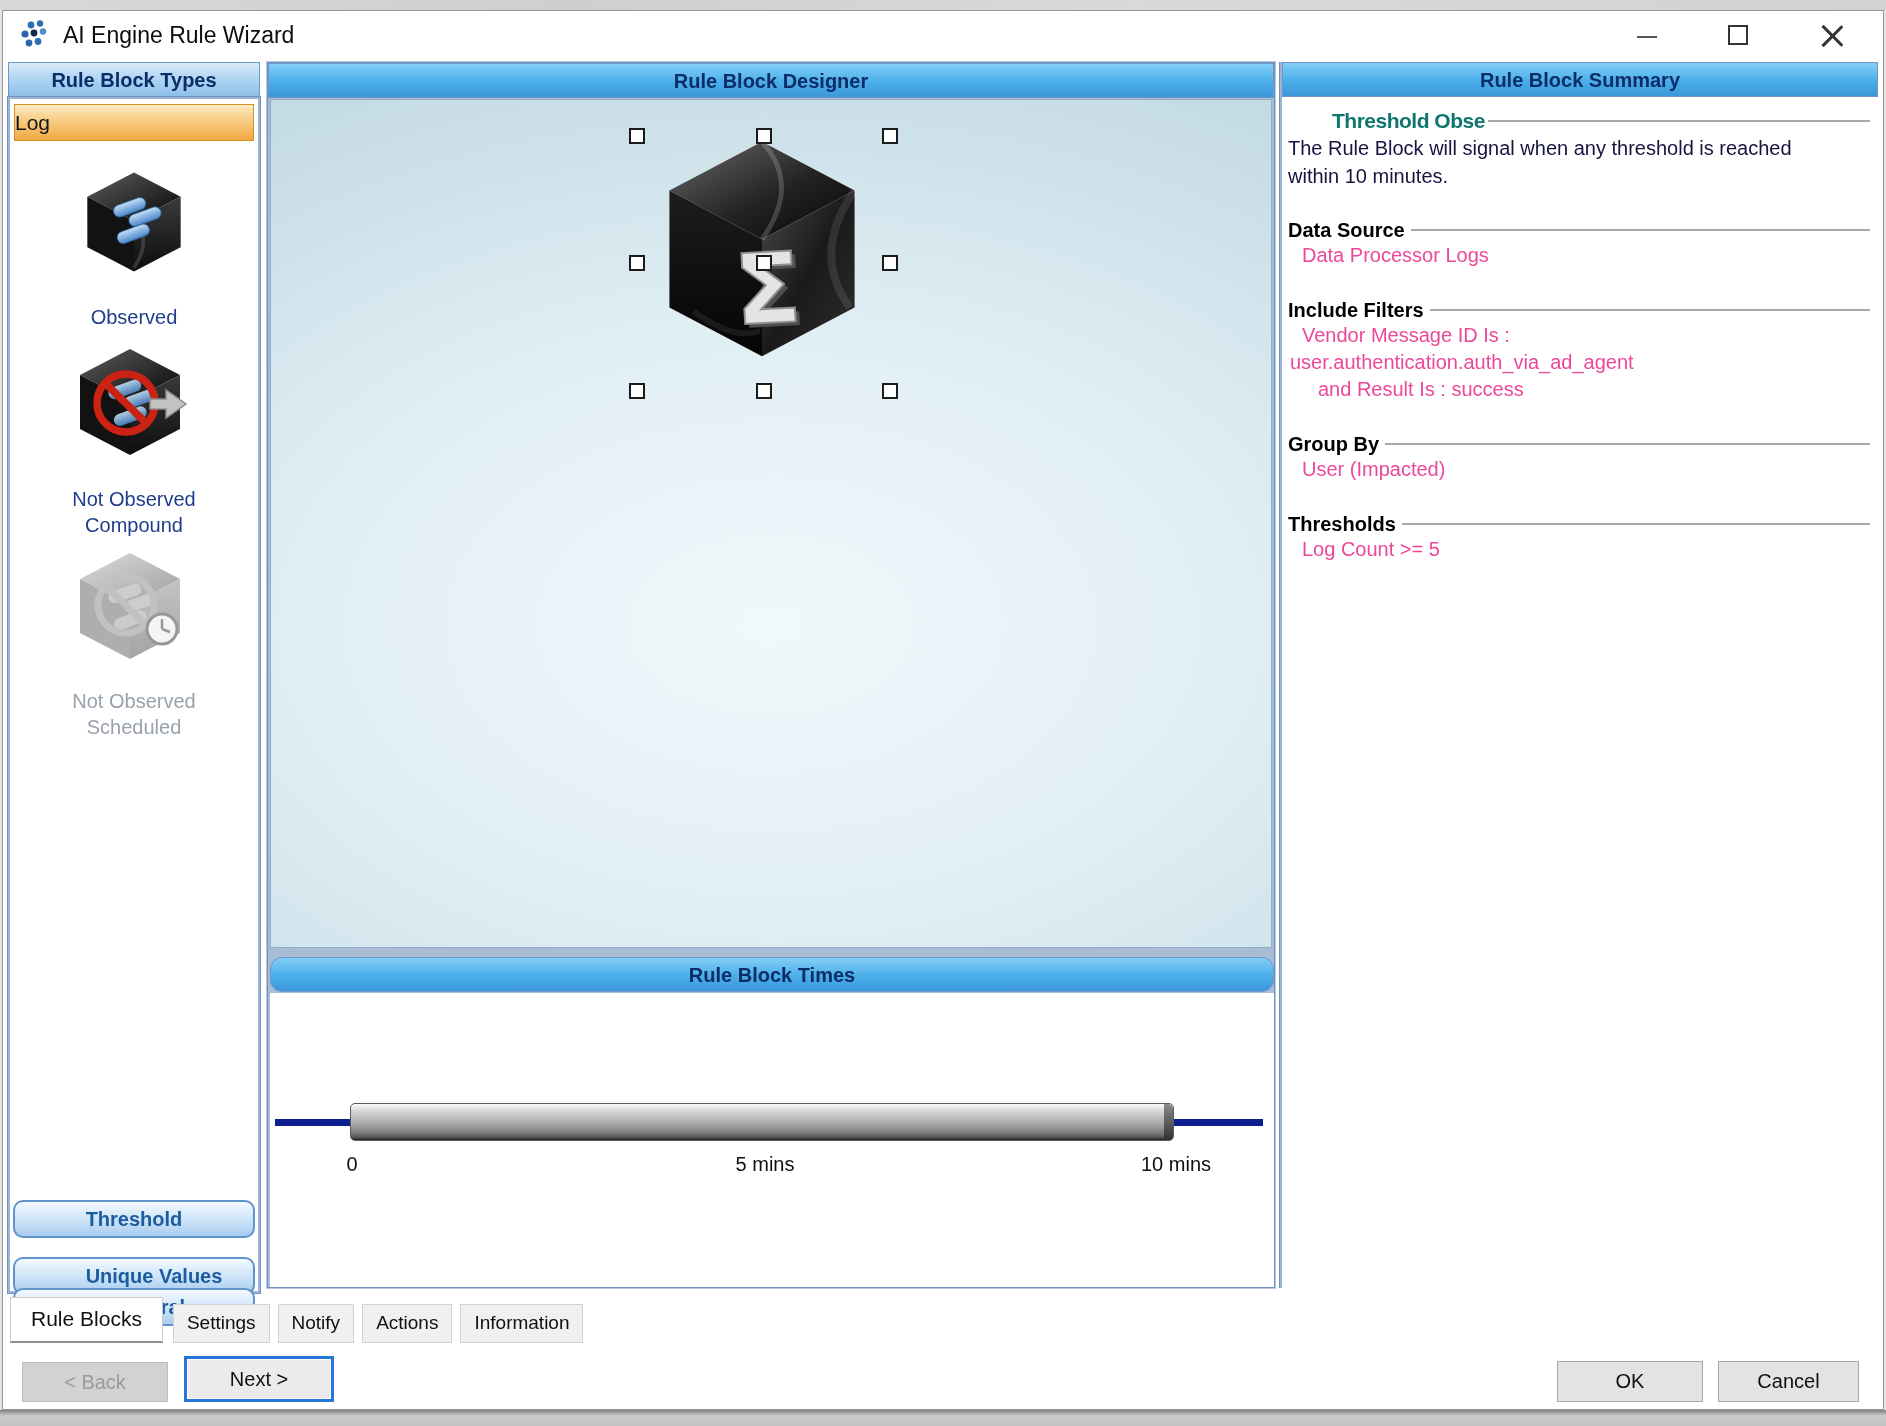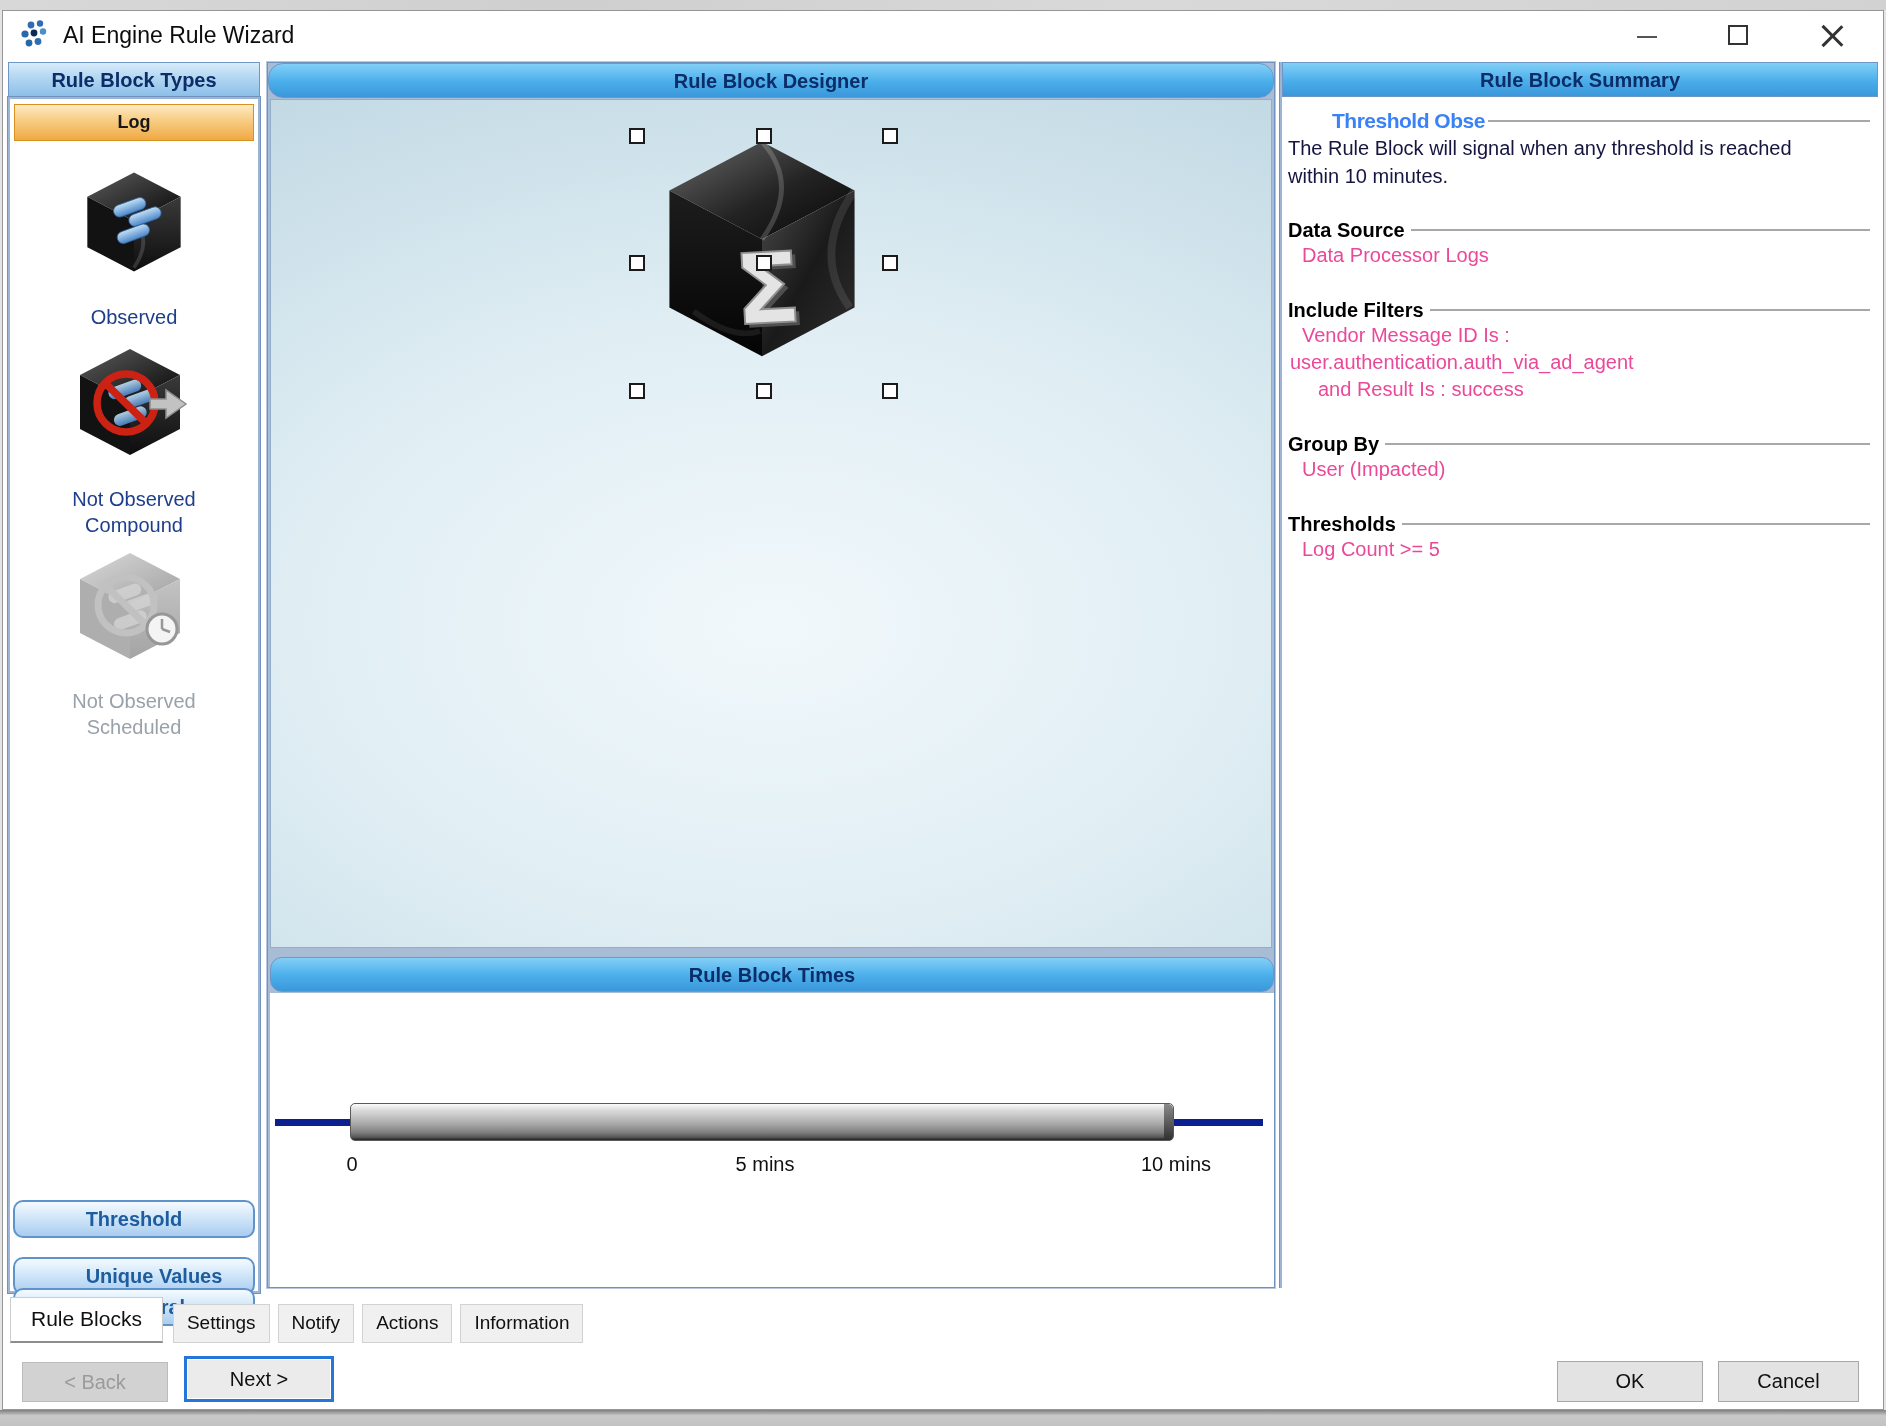--- a/index.html
+++ b/index.html
@@ -31,35 +31,35 @@
   
   .panel-header { height:35px; line-height:34px; text-align:center; font-size:20px; font-weight:600;
     color:#0c2d68; border:1px solid #6f96c6;
     background:linear-gradient(180deg,#83cff7 0%, #4aaeea 55%, #3b97da 100%); }
   .panel-header.light { background:linear-gradient(180deg,#d8ecfa 0%, #b2d6f2 45%, #8cbfe9 100%); }
 
   
   .left-panel { position:absolute; left:8px; top:62px; width:252px; height:1231px; }
   .lp-body { position:absolute; left:0; top:35px; width:252px; height:1196px; background:#fff;
     border:2px solid #9db4d4; box-shadow:0 0 0 1px #6f92be; }
-  .log-btn { position:absolute; left:4px; top:5px; width:240px; height:37px; font-size:18px; font-weight:bold;
-    color:#17171a; text-align:center; line-height:35px; border:1px solid #d89020; cursor:pointer;
+  .log-btn { position:absolute; left:4px; top:5px; width:240px; height:37px; font-size:21px; font-weight:normal;
+    color:#17171a; text-align:left; line-height:35px; border:1px solid #d89020; cursor:pointer;
     background:linear-gradient(180deg,#fdeac4 0%, #f8cf88 40%, #f0a944 100%); }
   .lp-item { position:absolute; left:0; width:248px; text-align:center; cursor:pointer; }
   .lp-label { position:absolute; left:0; width:248px; text-align:center; font-size:20px;
     line-height:26px; color:#1e3e8c; }
   .lp-label.disabled { color:#99a1ab; }
   .type-btn { position:absolute; left:3px; width:242px; height:38px; font-size:20px; font-weight:bold;
     color:#1d5c9e; text-align:center; line-height:34px; border:2px solid #5f93cc; border-radius:10px; cursor:pointer;
     background:linear-gradient(180deg,#f4faff 0%, #d2e7f9 45%, #a9ccf0 100%); }
 
   
   .center-panel { position:absolute; left:267px; top:62px; width:1008px; height:1226px;
     background:#a9bcd6; border:1px solid #6f92be; box-shadow:0 0 0 1px #b9c8de; }
-  .cp-header { position:absolute; left:0; top:0; width:1006px;border-radius:15px; }
+  .cp-header { position:absolute; left:0; top:0; width:1006px; }
   .designer-canvas { position:absolute; left:2px; top:36px; width:1002px; height:849px;
     border:1px solid #8fb0c8;
     background:radial-gradient(ellipse 120% 90% at 50% 62%, #f1f8fb 0%, #e0eef4 40%, #c6dce6 75%, #b6d0da 100%); }
   .handle { position:absolute; width:16px; height:16px; background:#fff; border:2px solid #1b1b1b; z-index:3; }
   .big-cube { position:absolute; left:377px; top:36px; width:228px; height:230px; z-index:2; }
 
   .times-header { position:absolute; left:2px; top:894px; width:1004px;border-radius:12px; }
   .times-body { position:absolute; left:2px; top:930px; width:1004px; height:294px; background:#fff; }
   .slider-track { position:absolute; left:5px; top:126px; width:988px; height:7px; background:#0b1f8e; }
   .slider-bar { position:absolute; left:80px; top:110px; width:824px; height:38px; border-radius:5px;
@@ -67,21 +67,21 @@
     background:linear-gradient(180deg,#fbfbfb 0%, #dadada 18%, #a9a9a9 55%, #7d7d7d 80%, #575757 92%, #222 100%); }
   .slider-bar::after { content:""; position:absolute; right:0; top:0; width:9px; height:36px;
     background:linear-gradient(180deg,#8a8a8a,#303030); border-radius:0 5px 5px 0; }
   .tick { position:absolute; top:160px; transform:translateX(-50%); font-size:20px; color:#101010; }
 
   
   .right-panel { position:absolute; left:1280px; top:62px; width:598px; height:1226px; background:#fff;
     border-left:2px solid #9db4d4; box-shadow:-1px 0 0 #6f92be; }
   .rp-body { position:absolute; left:0; top:35px; width:598px; padding:8px 8px 0 6px; }
   .sum-title-row { display:flex; margin-top:4px; }
-  .sum-title { margin-left:44px; font-size:21px; font-weight:bold; color:#3b82f6; letter-spacing:-0.5px; white-space:nowrap; }
+  .sum-title { margin-left:44px; font-size:21px; font-weight:bold; color:#0f766e; letter-spacing:-0.5px; white-space:nowrap; }
   .hline { flex:1; height:2px; background:#a8a8a8; margin:11px 2px 0 3px; }
   .sum-desc { font-size:20px; line-height:26px; color:#15153f; margin-top:2px; }
   .section { margin-top:30px; }
   .sec-head { display:flex; }
   .sec-title { font-size:20px; font-weight:bold; color:#000; white-space:nowrap; }
   .sec-rule { flex:1; height:2px; background:#a8a8a8; margin:10px 2px 0 6px; }
   .sec-val { font-size:20px; line-height:27px; color:#ec4899; padding-left:14px; }
   .sec-val.flush { padding-left:2px; }
   .sec-val.deep { padding-left:30px; }
 

